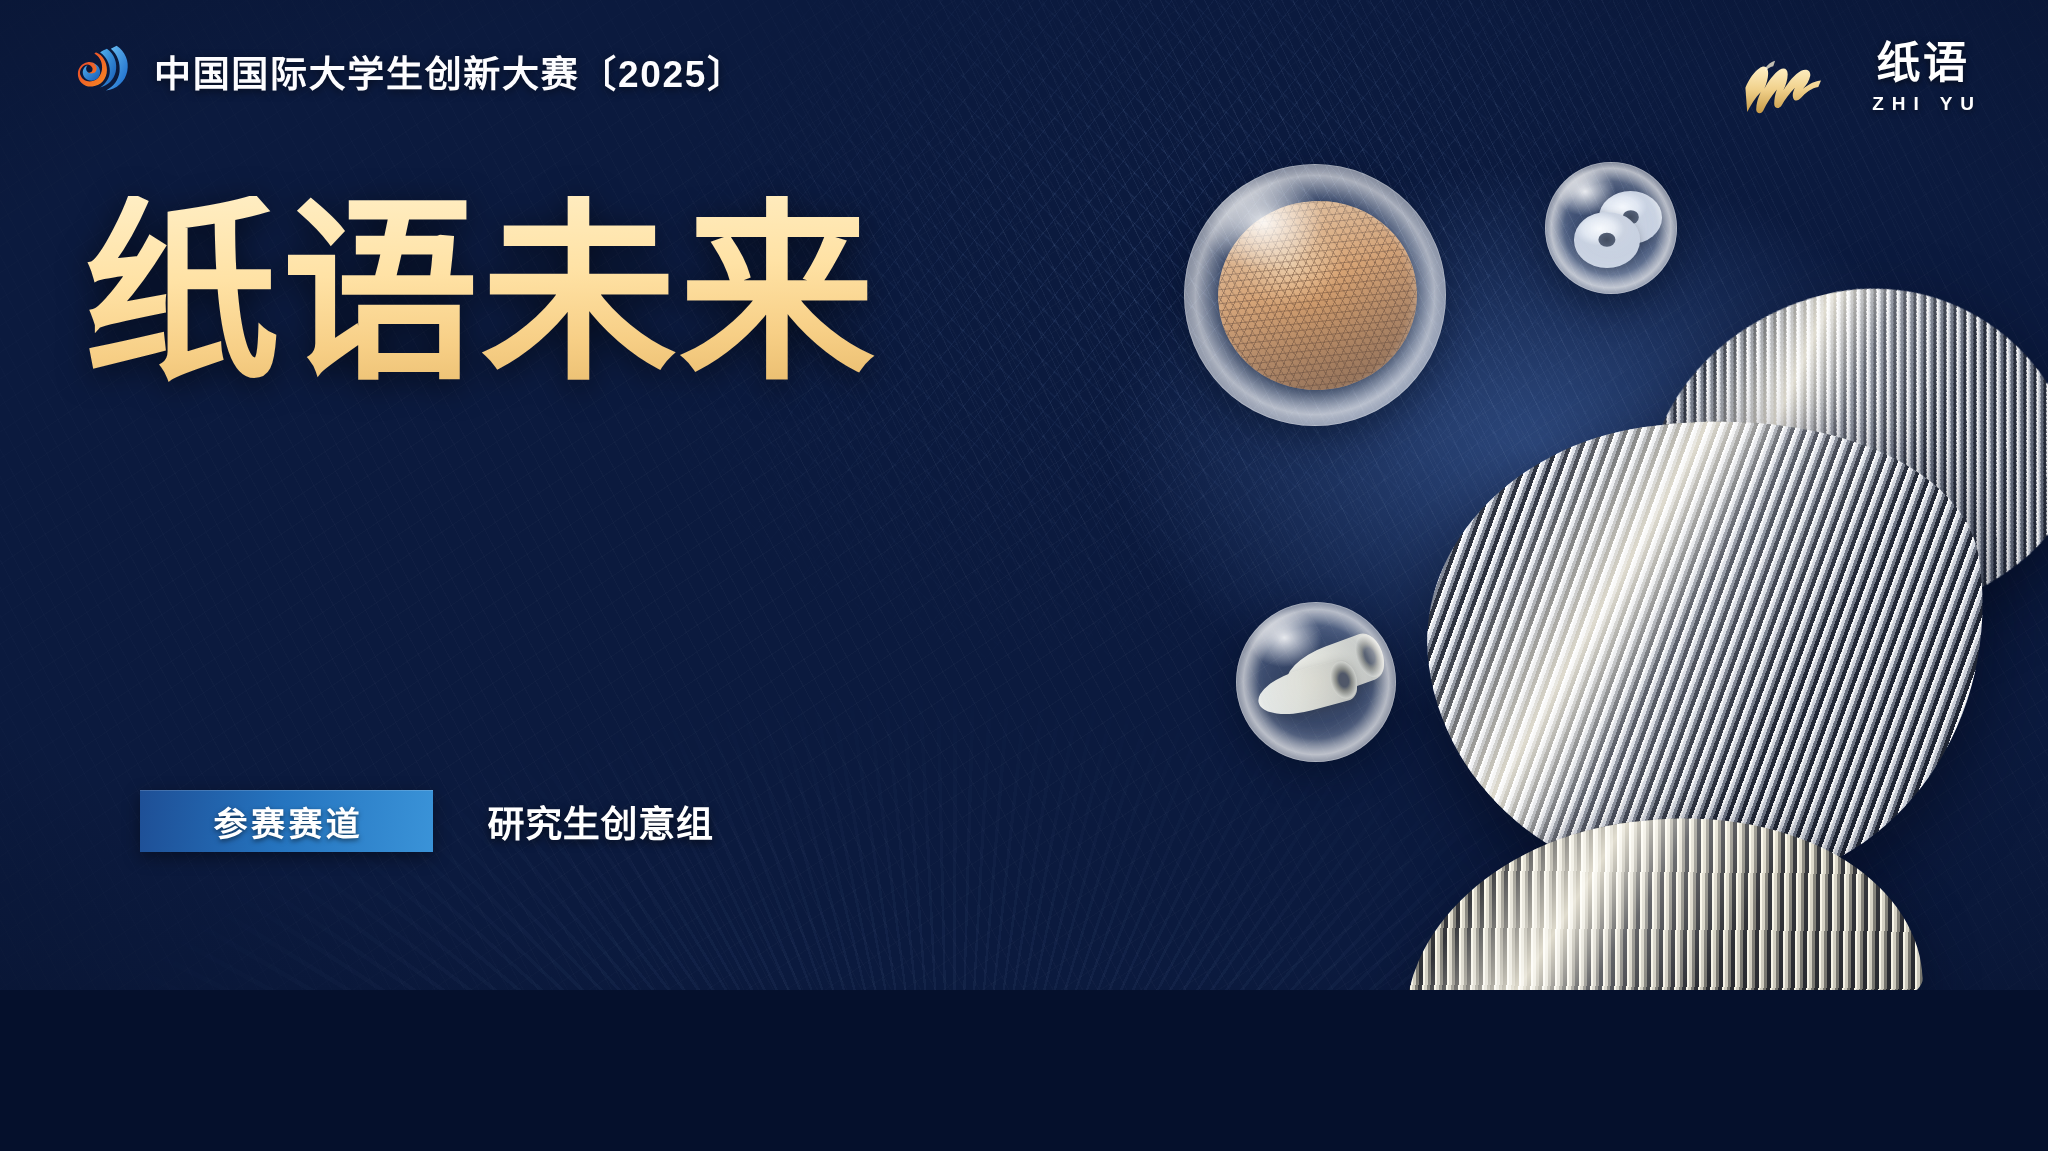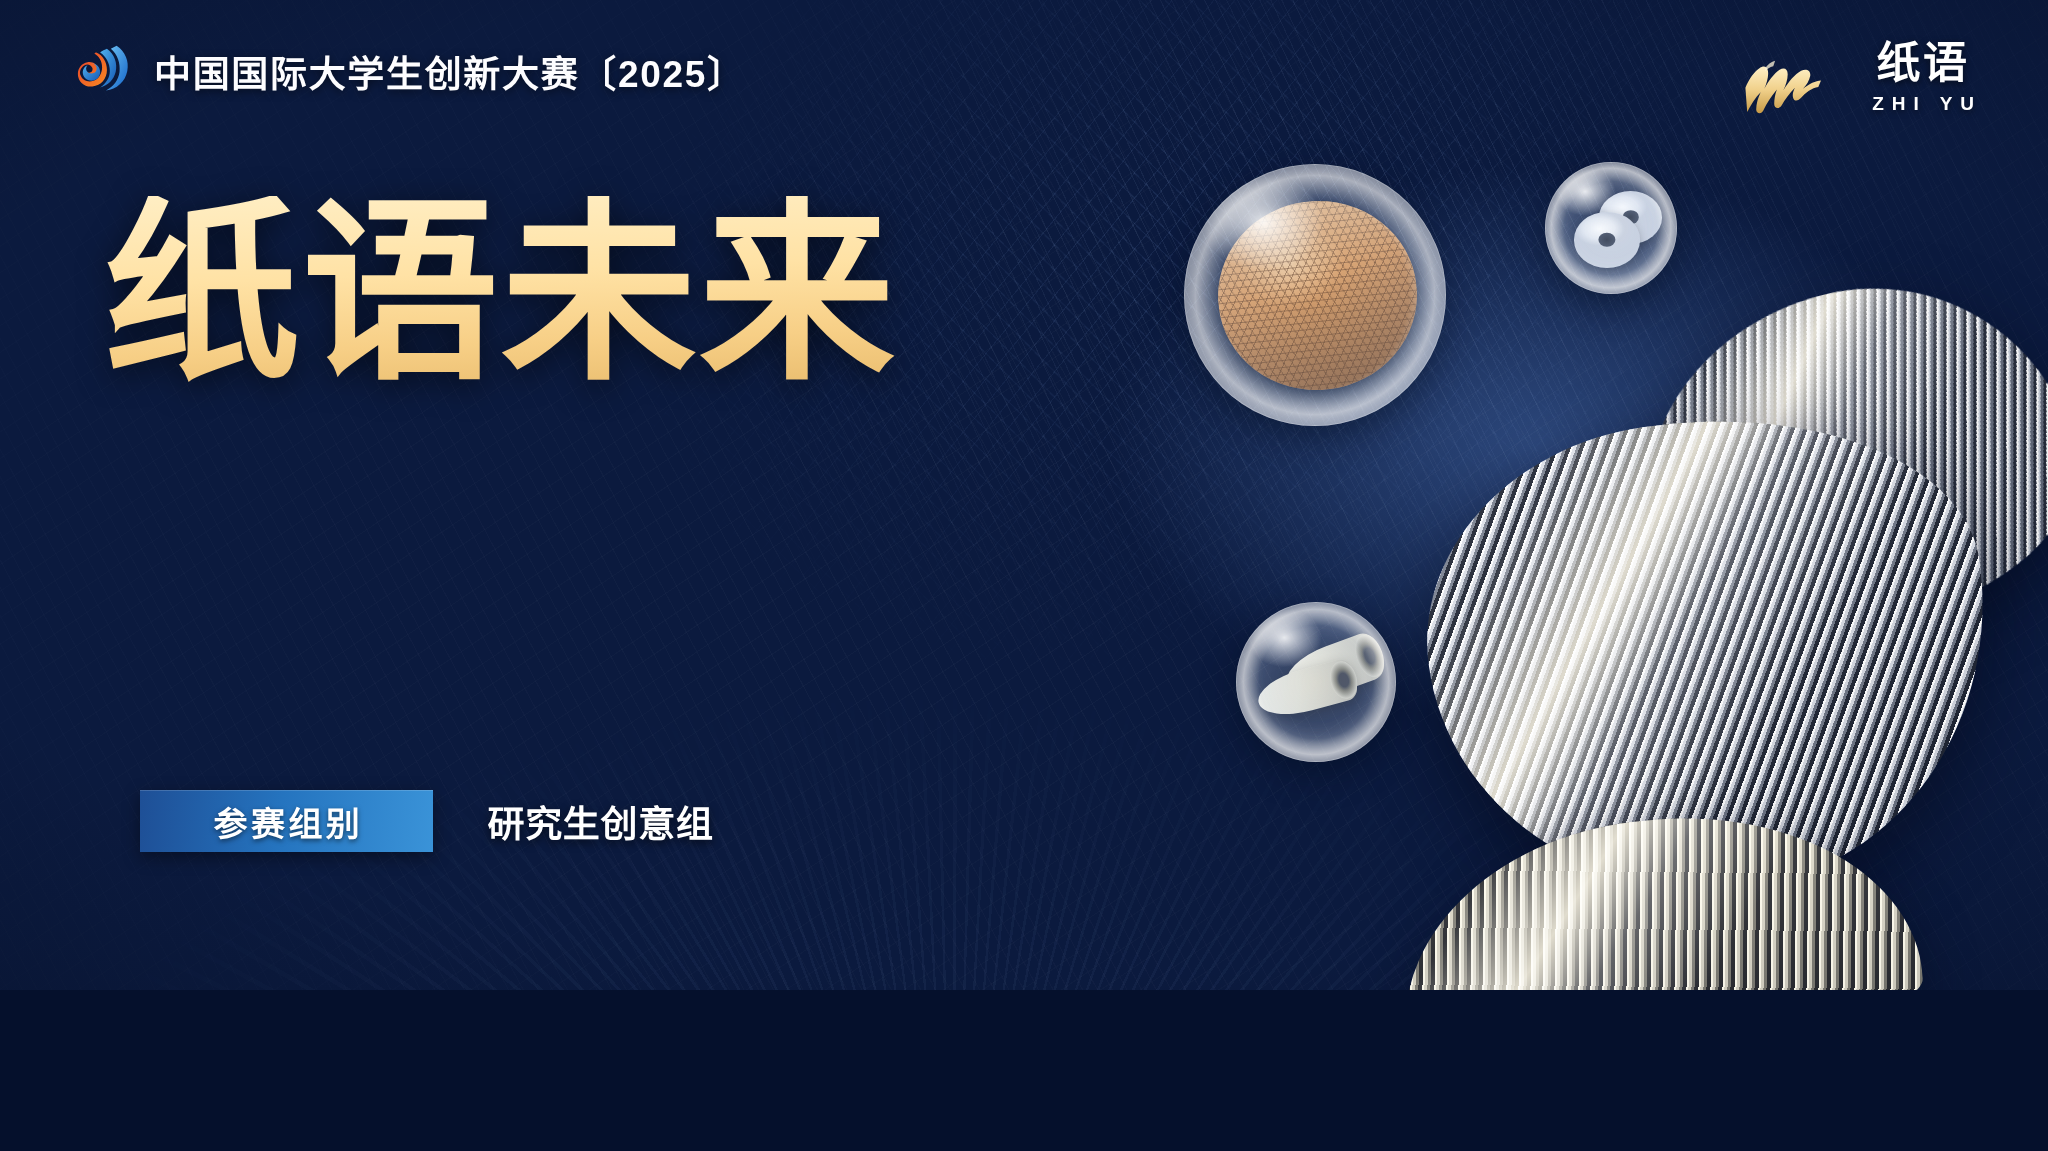--- a/index.html
+++ b/index.html
@@ -97,21 +97,21 @@
     color:#ffffff;font-size:44px;font-weight:700;letter-spacing:.06em;
     text-shadow:0 2px 7px rgba(0,0,0,.6);
   }
   .brand-en{
     color:#ffffff;font-size:19px;font-weight:700;letter-spacing:.42em;
     margin-top:9px;padding-left:.42em;
     text-shadow:0 2px 6px rgba(0,0,0,.55);
   }
 
   
-  .title-block{position:absolute;left:84px;top:196px;z-index:35;margin-left:20px;}
+  .title-block{position:absolute;left:84px;top:196px;z-index:35;}
   .main-title{
     font-size:196px;font-weight:800;line-height:1;
     letter-spacing:.012em;
     white-space:nowrap;
     background:linear-gradient(178deg,#ffeec4 0%,#ffe2a5 40%,#f7cf86 72%,#e8bb6c 100%);
     -webkit-background-clip:text;background-clip:text;
     color:transparent;-webkit-text-fill-color:transparent;
     filter:drop-shadow(0 6px 16px rgba(0,0,0,.55));
   }
 
@@ -397,18 +397,18 @@
     </span>
   </div>
 
   <div class="title-block">
     <div class="main-title">纸语未来</div>
   </div>
 
 
   <div class="info-rows">
     <div class="info-row">
-      <div class="info-badge">参赛组别</div>
+      <div class="info-badge">参赛赛道</div>
       <div class="info-value">研究生创意组</div>
     </div>
   </div>
 
 </div>
 
 </body></html>

